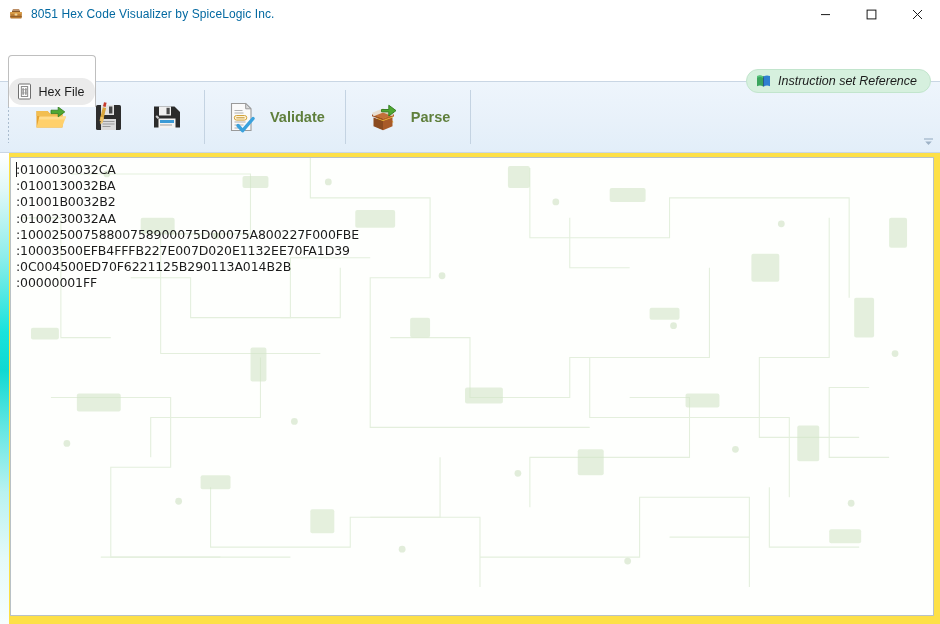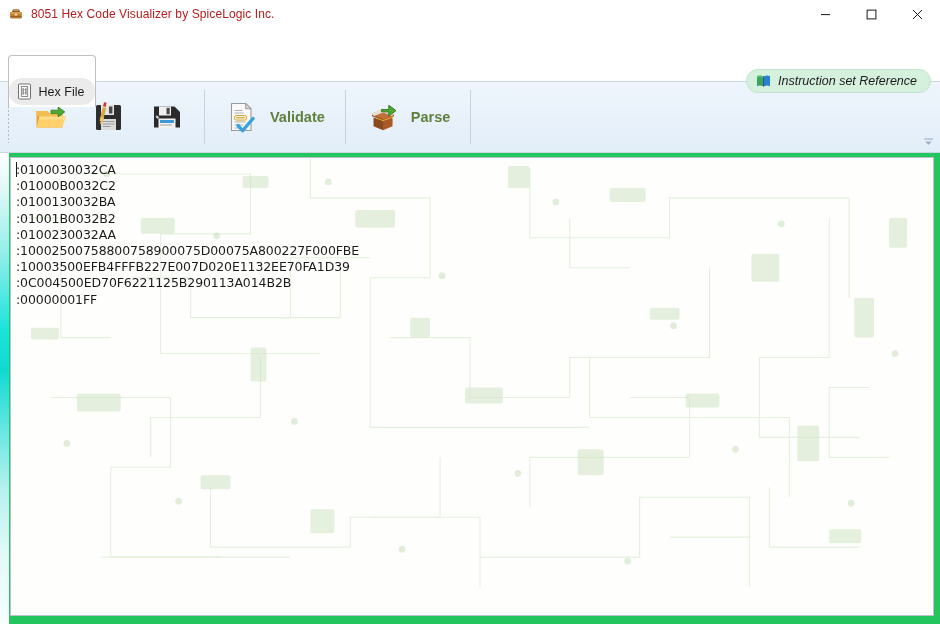--- a/index.html
+++ b/index.html
@@ -30,21 +30,21 @@
     z-index: 40;
   }
   .title-icon {
     width: 16px; height: 16px;
     margin-left: 8px; margin-right: 7px;
     position: relative;
     flex: 0 0 auto;
   }
   .title-text {
     font-size: 12px;
-    color: #b91c1c;
+    color: #0369a1;
     letter-spacing: 0.1px;
     white-space: nowrap;
   }
   .winbtns {
     margin-left: auto;
     display: flex;
     height: 28px;
   }
   .winbtn {
     width: 46px; height: 28px;
@@ -169,21 +169,21 @@
     right: 4px; bottom: 3px;
     width: 16px; height: 14px;
     display: flex; align-items: center; justify-content: center;
     opacity: .45;
   }
 
   
   .body-area {
     flex: 1 1 auto;
     position: relative;
-    background: #22c55e;
+    background: #fde047;
     overflow: hidden;
   }
   .teal-strip {
     position: absolute;
     left: 0; top: 0; bottom: 0;
     width: 9px;
     background: linear-gradient(to bottom,
       #ffffff 0%, #dff8f7 8%, #8eeeea 22%, #19e3db 38%,
       #0fd9d2 46%, #62e6e2 58%, #b9f2f0 72%, #e4faf9 86%, #f7fefe 100%);
     z-index: 1;
@@ -473,21 +473,20 @@
             <circle cx="618" cy="404" r="3.4"></circle>
           <circle cx="726" cy="292" r="3.4"></circle>
             <circle cx="842" cy="346" r="3.4"></circle>
         </g>
       </svg>
 
       <div class="caret"></div>
 
       <div class="hexlines">
         <div class="hexline">:0100030032CA</div>
-        <div class="hexline">:01000B0032C2</div>
         <div class="hexline">:0100130032BA</div>
         <div class="hexline">:01001B0032B2</div>
         <div class="hexline">:0100230032AA</div>
         <div class="hexline">:10002500758800758900075D00075A800227F000FBE</div>
         <div class="hexline">:10003500EFB4FFFB227E007D020E1132EE70FA1D39</div>
         <div class="hexline">:0C004500ED70F6221125B290113A014B2B</div>
         <div class="hexline">:00000001FF</div>
       </div>
     </div>
   </div>

